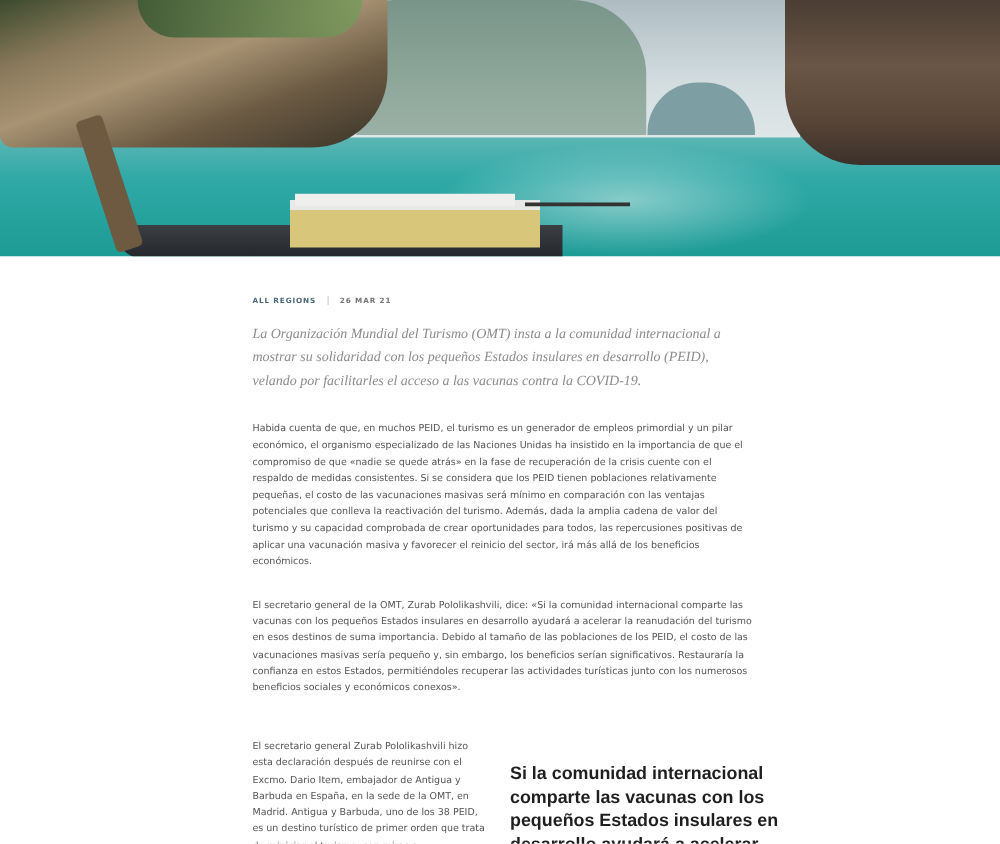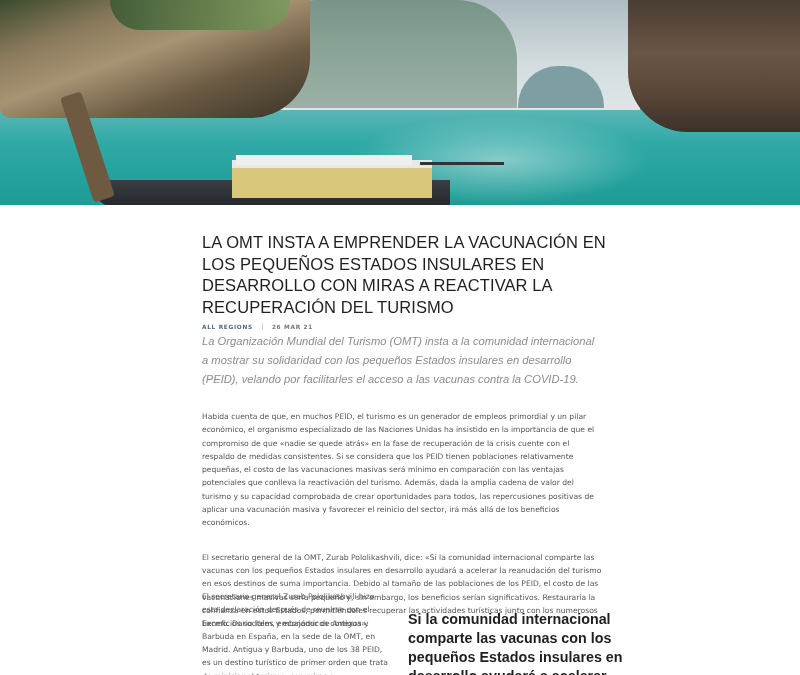--- a/index.html
+++ b/index.html
@@ -38,21 +38,21 @@
   
   .article { position: absolute; left: 202px; top: 232px; width: 400px; }
   .title { font-family: "Liberation Sans", sans-serif; font-weight: 400; font-size: 16.5px;
     line-height: 21.5px; color: #1f1f1f; letter-spacing: .1px; width: 410px; }
   .meta { margin-top: 5px; display: flex; align-items: center; font-size: 5.8px; letter-spacing: .7px;
     font-family: "DejaVu Sans", sans-serif; font-weight: bold; }
   .meta .region { color: #4d6a7c; }
   .meta .sep { display: inline-block; width: 1px; height: 7px; background: #cfcfcf; margin: 0 9px; }
   .meta .date { color: #777; }
 
-  .lead { margin-top: 2px; font-family: Liberation Sans, sans-serif; font-style: italic;
+  .lead { margin-top: 14px; font-family: Liberation Serif, serif; font-style: italic;
     font-size: 11.2px; line-height: 19px; color: #8c8c8c; width: 400px; }
 
   .para { margin-top: 21px; font-family: "DejaVu Sans", sans-serif; font-size: 7.6px;
     line-height: 13.3px; color: #555; width: 400px; }
 
   .bottom { position: absolute; left: 202px; top: 590px; width: 460px; height: 90px; }
   .bottom .para { margin-top: 0; width: 190px; position: absolute; left: 0; top: 0; }
   .pullquote { position: absolute; left: 206px; top: 20px; width: 250px;
     font-family: "Liberation Sans", sans-serif; font-weight: bold; font-size: 14.3px;
     line-height: 19px; color: #1f1f1f; }
@@ -69,21 +69,20 @@
   <div class="cliff-right"></div>
   <div class="water-shine"></div>
   <div class="boat-hull"></div>
   <div class="boat-cabin"></div>
   <div class="boat-roof"></div>
   <div class="engine-pole"></div>
   <div class="boat-prow"></div>
 </div>
 
 <article class="article">
-  <h1 class="title">LA OMT INSTA A EMPRENDER LA VACUNACIÓN EN LOS PEQUEÑOS ESTADOS INSULARES EN DESARROLLO CON MIRAS A REACTIVAR LA RECUPERACIÓN DEL TURISMO</h1>
   <div class="meta">
     <span class="region">ALL REGIONS</span>
     <span class="sep"></span>
     <span class="date">26 MAR 21</span>
   </div>
   <p class="lead">La Organización Mundial del Turismo (OMT) insta a la comunidad internacional a mostrar su solidaridad con los pequeños Estados insulares en desarrollo (PEID), velando por facilitarles el acceso a las vacunas contra la COVID-19.</p>
   <p class="para">Habida cuenta de que, en muchos PEID, el turismo es un generador de empleos primordial y un pilar económico, el organismo especializado de las Naciones Unidas ha insistido en la importancia de que el compromiso de que «nadie se quede atrás» en la fase de recuperación de la crisis cuente con el respaldo de medidas consistentes. Si se considera que los PEID tienen poblaciones relativamente pequeñas, el costo de las vacunaciones masivas será mínimo en comparación con las ventajas potenciales que conlleva la reactivación del turismo. Además, dada la amplia cadena de valor del turismo y su capacidad comprobada de crear oportunidades para todos, las repercusiones positivas de aplicar una vacunación masiva y favorecer el reinicio del sector, irá más allá de los beneficios económicos.</p>
   <p class="para">El secretario general de la OMT, Zurab Pololikashvili, dice: «Si la comunidad internacional comparte las vacunas con los pequeños Estados insulares en desarrollo ayudará a acelerar la reanudación del turismo en esos destinos de suma importancia. Debido al tamaño de las poblaciones de los PEID, el costo de las vacunaciones masivas sería pequeño y, sin embargo, los beneficios serían significativos. Restauraría la confianza en estos Estados, permitiéndoles recuperar las actividades turísticas junto con los numerosos beneficios sociales y económicos conexos».</p>
 </article>
 

